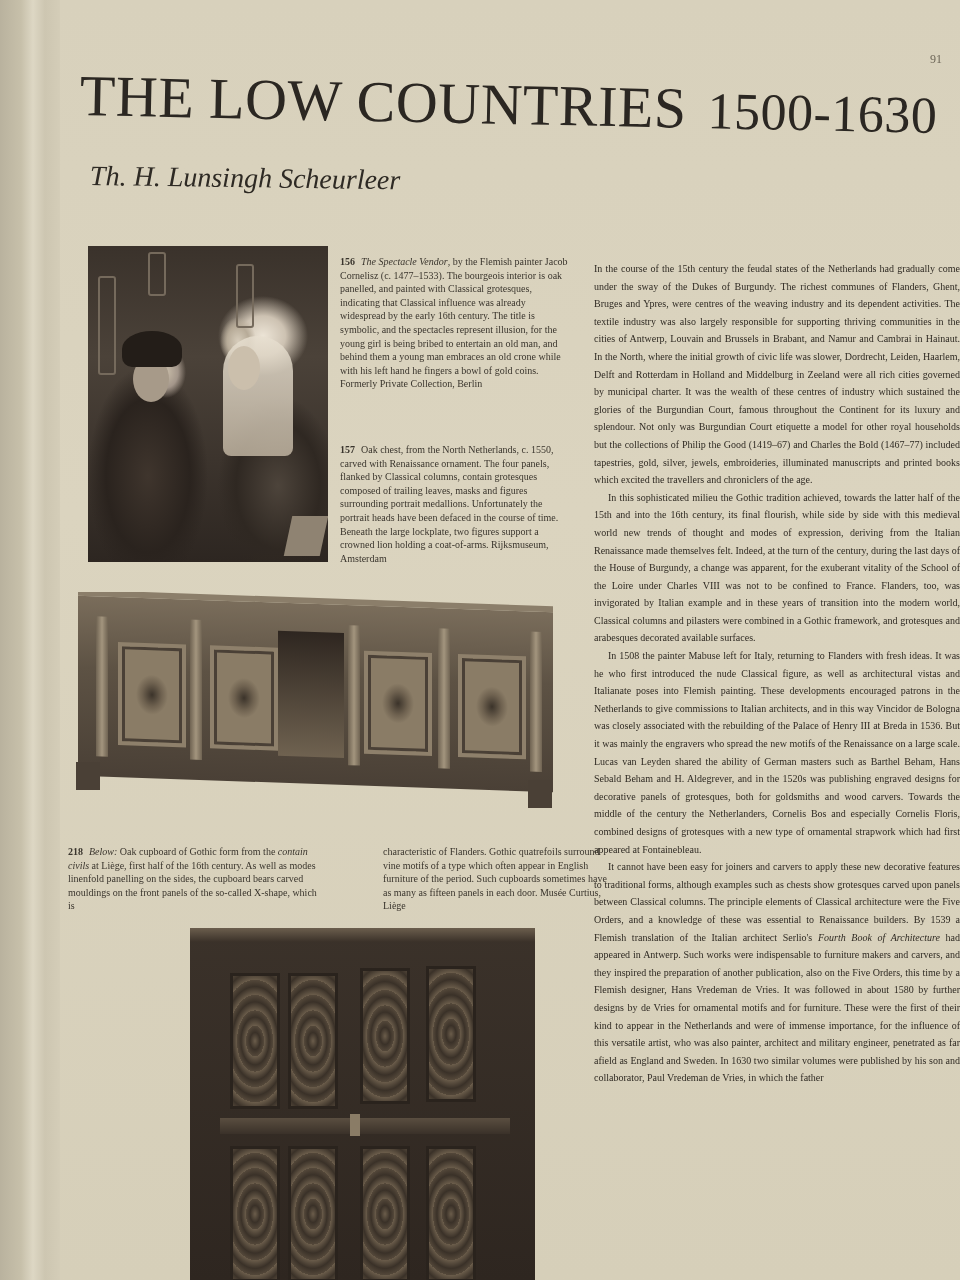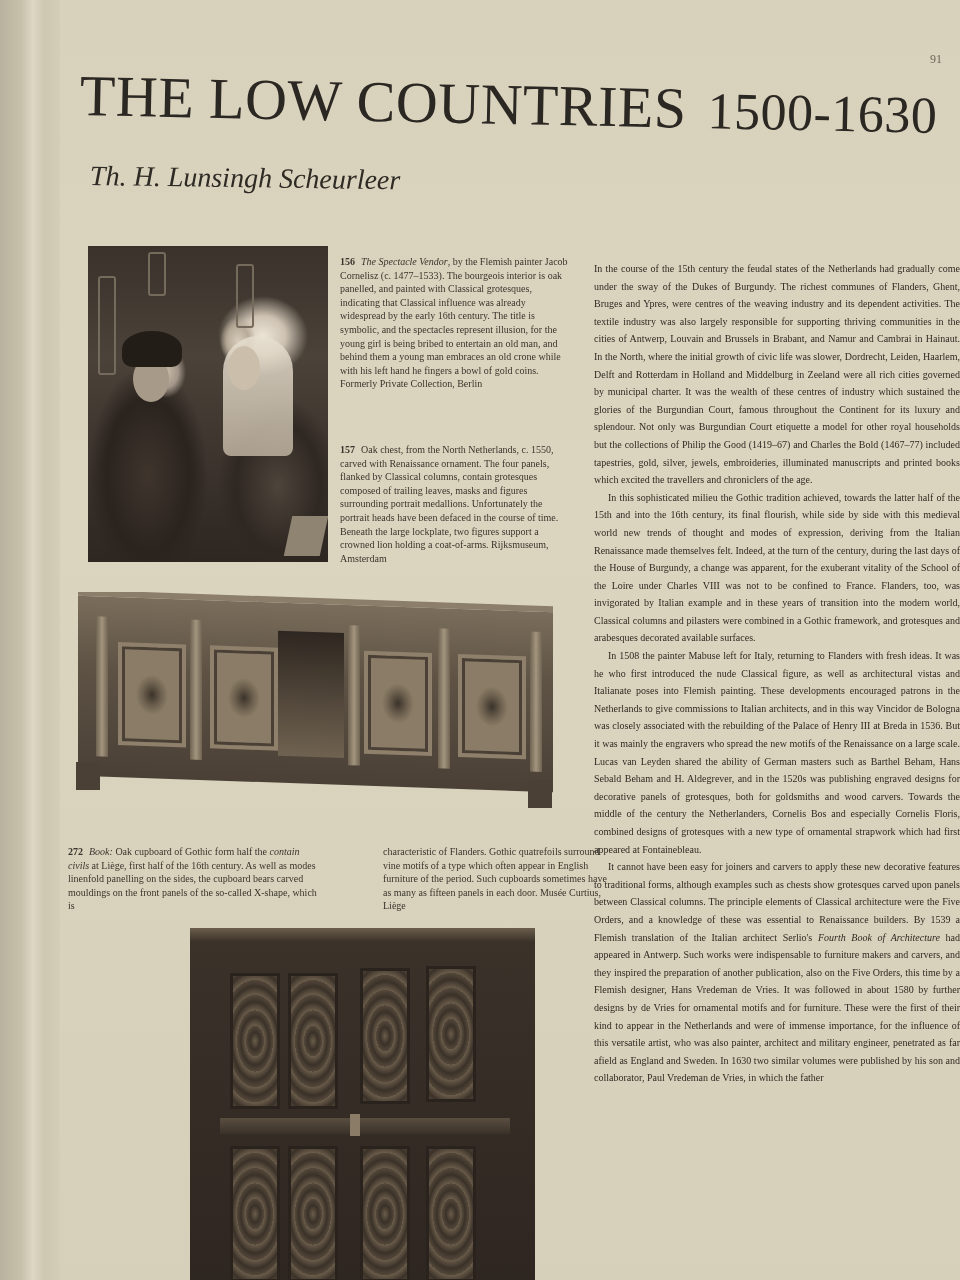--- a/index.html
+++ b/index.html
@@ -150,21 +150,21 @@
     <div class="chest-panel" style="left:286px;"></div>
     <div class="chest-column" style="left:360px;"></div>
     <div class="chest-panel" style="left:380px;"></div>
     <div class="chest-column" style="left:452px;"></div>
   </div>
   <div class="chest-foot" style="left:10px;top:170px;"></div>
   <div class="chest-foot" style="left:462px;top:188px;"></div>
 </div>
 
 <div class="caption cap-158a">
-  <span class="num">272</span><span class="it">Book:</span><span> Oak cupboard of Gothic form half the </span><span class="it">contain civils</span><span> at Liège, first half of the 16th century. As well as modes linenfold panelling on the sides, the cupboard bears carved mouldings on the front panels of the so-called X-shape, which is</span>
+  <span class="num">218</span><span class="it">Below:</span><span> Oak cupboard of Gothic form from the </span><span class="it">contain civils</span><span> at Liège, first half of the 16th century. As well as modes linenfold panelling on the sides, the cupboard bears carved mouldings on the front panels of the so-called X-shape, which is</span>
 </div>
 <div class="caption cap-158b">characteristic of Flanders. Gothic quatrefoils surround vine motifs of a type which often appear in English furniture of the period. Such cupboards sometimes have as many as fifteen panels in each door. Musée Curtius, Liège</div>
 
 <div class="fig fig-158">
   <div class="cup-cornice"></div>
   <div class="cup-panel" style="left:40px;top:45px;"></div>
   <div class="cup-panel" style="left:98px;top:45px;"></div>
   <div class="cup-panel" style="left:170px;top:40px;"></div>
   <div class="cup-panel" style="left:236px;top:38px;"></div>
   <div class="cup-rail"></div>

